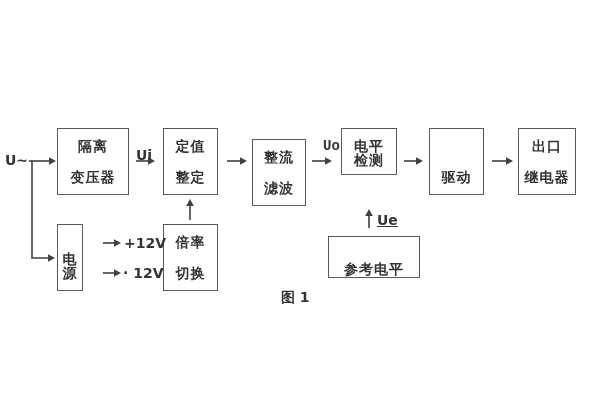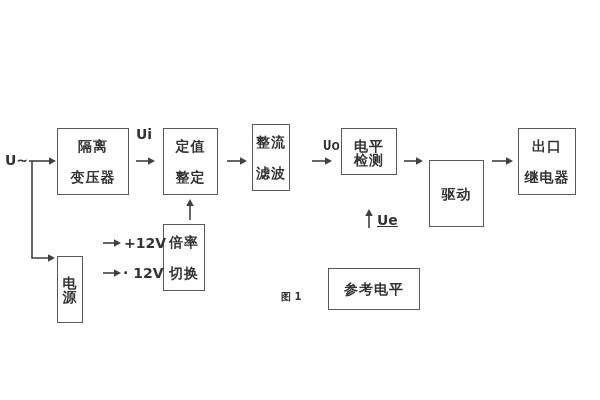--- a/index.html
+++ b/index.html
@@ -40,49 +40,49 @@
     align-items: center;
     justify-content: space-between;
     padding: 10px 2px;
     color: var(--text);
     font-size: 14px;
     font-weight: 600;
     letter-spacing: 1px;
     line-height: 1;
     text-align: center;
   }
-  .block.single { justify-content: center; margin-top: 32px; }
+  .block.single { justify-content: flex-end; }
   .wire-label {
     position: absolute;
     color: var(--text);
     font-size: 14px;
     font-weight: 600;
     line-height: 16px;
     white-space: nowrap;
   }
   .caption {
     position: absolute;
     color: var(--text);
-    font-size: 10px;
+    font-size: 14px;
     font-weight: 600;
     line-height: 16px;
   }
   
   .b-isolation   { left: 57px;  top: 128px; width: 72px; height: 67px; }
   .b-setpoint    { left: 163px; top: 128px; width: 55px; height: 67px; }
-  .b-rectifier   { left: 252px; top: 124px; width: 38px; height: 67px; }
+  .b-rectifier   { left: 252px; top: 139px; width: 54px; height: 67px; }
   .b-level       { left: 341px; top: 128px; width: 56px; height: 47px; }
   .b-driver      { left: 429px; top: 128px; width: 55px; height: 67px; }
   .b-relay       { left: 518px; top: 128px; width: 58px; height: 67px; text-align: right; }
   .b-power       { left: 57px;  top: 224px; width: 26px; height: 67px; }
-  .b-ratio       { left: 163px; top: 224px; width: 42px; height: 67px; }
-  .b-reference   { left: 328px; top: 236px; width: 92px; height: 42px; padding: 0; }
+  .b-ratio       { left: 163px; top: 224px; width: 55px; height: 67px; }
+  .b-reference   { left: 328px; top: 236px; width: 92px; height: 42px; padding: 0; font-family: Liberation Serif, serif; }
   
   .l-input   { left: 5px;   top: 152px; }
-  .l-ui      { left: 136px; top: 126px; }
+  .l-ui      { left: 136px; top: 147px; }
   .l-uo      { left: 323px; top: 138px; font-family: Liberation Mono, monospace; }
   .l-ue      { left: 377px; top: 212px; text-decoration: underline; }
   .l-plus12  { left: 124px; top: 235px; }
   .l-minus12 { left: 123px; top: 265px; }
   .caption   { left: 281px; top: 289px; }
 </style>
 </head>
 <body>
 
 <div class="canvas">

